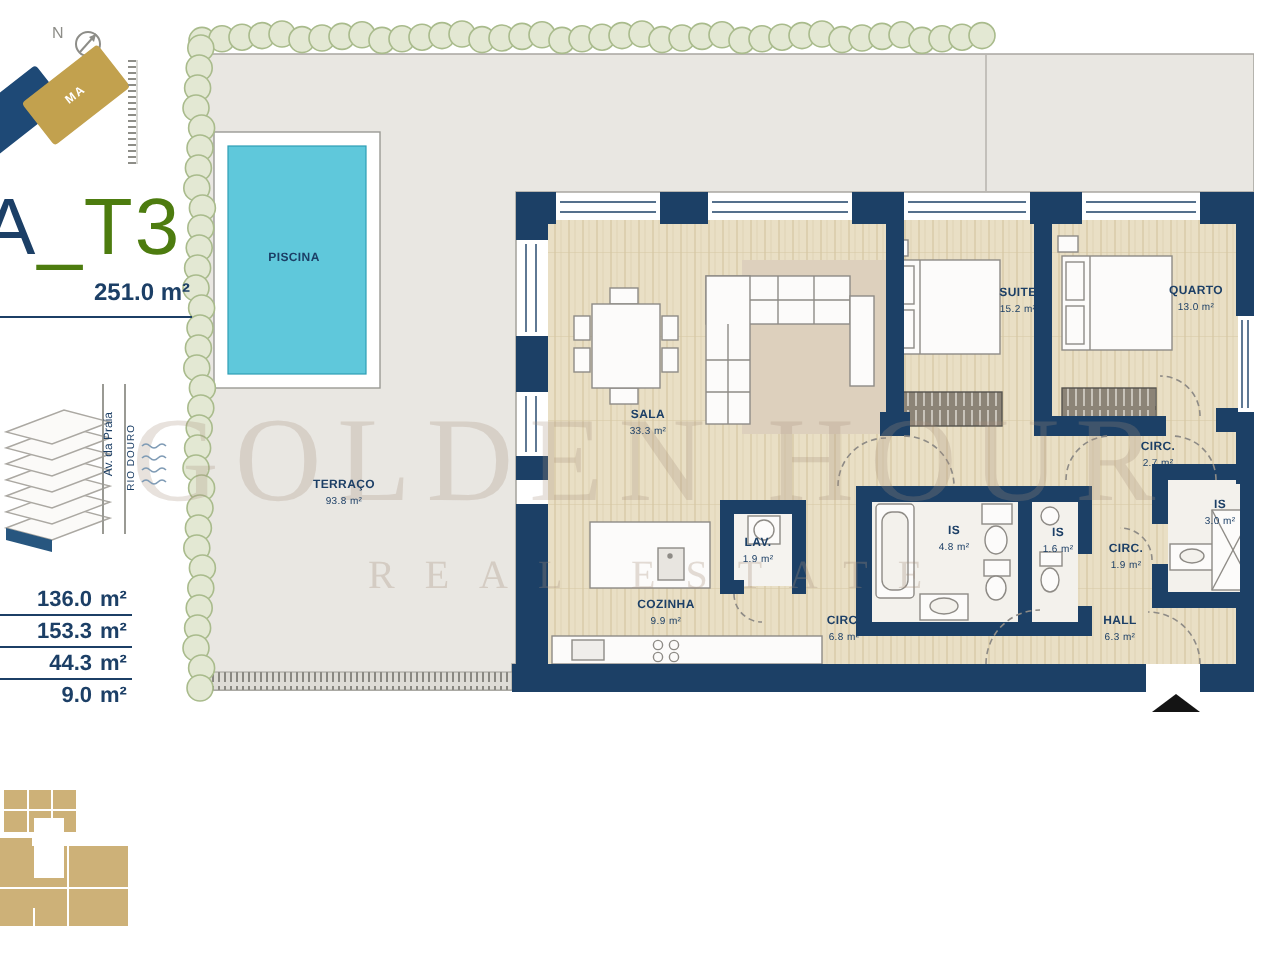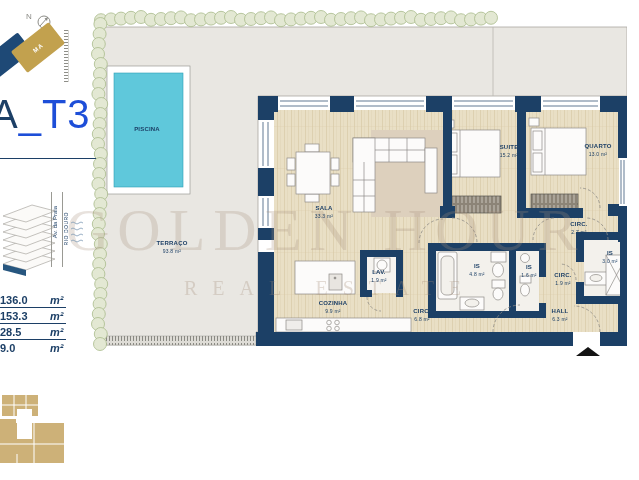--- a/index.html
+++ b/index.html
@@ -12,35 +12,35 @@
   .north-n{font-size:8px;color:#8d8d88;}
   .blk{position:absolute;border-radius:2px;}
   .blk-navy{left:-16px;top:44px;width:46px;height:24px;background:#1e4976;transform:rotate(-38deg);}
   .blk-gold{left:14px;top:34px;width:48px;height:27px;background:#c2a14e;transform:rotate(-38deg);
             display:flex;align-items:center;justify-content:center;}
   .blk-gold span{font-size:6px;font-weight:bold;color:#fff;letter-spacing:1px;}
   .vcaption{position:absolute;left:64px;top:30px;width:4px;height:52px;
             background:repeating-linear-gradient(180deg,#8e8e88 0 1px,transparent 1px 3px);
             border-right:1px solid #d8d8d4;}
   .title{position:absolute;left:-9px;top:92px;font-size:40px;letter-spacing:1px;white-space:nowrap;}
-  .title .pre{color:#1c3f66;} .title .suf{color:#1d4ed8;}
+  .title .pre{color:#1c3f66;} .title .suf{color:#4d7c0f;}
   .total-area{position:absolute;left:0;top:139px;width:95px;text-align:right;
               font-size:12px;font-weight:bold;}
   .sb-divider{position:absolute;left:0;top:158px;width:96px;border-top:1px solid #1c3f66;}
   #bldg{position:absolute;left:0;top:190px;}
   .mapline{position:absolute;top:192px;width:1px;height:75px;background:#9a9a94;}
   .street-label,.river-label{position:absolute;writing-mode:vertical-rl;transform:rotate(180deg);
         white-space:nowrap;}
   .street-label{left:52px;top:206px;font-size:6px;color:#1c3f66;}
   .river-label{left:63px;top:212px;font-size:5px;letter-spacing:.5px;color:#1c3f66;}
   #waves{position:absolute;left:69px;top:219px;}
   .areas{position:absolute;left:0;top:292px;width:66px;}
   .area-row{display:flex;align-items:center;height:15px;font-size:11px;font-weight:bold;}
-  .area-row .val{flex:1;}
-  .area-row .unit{width:16px;margin-left:4px;text-align:left;font-style:italic;}
+  .area-row .val{flex:1;text-align:right;}
+  .area-row .unit{width:16px;margin-left:4px;text-align:left;}
   .area-row.rule{border-bottom:1px solid #1c3f66;}
   #keyplan{position:absolute;left:0;top:392px;}
 
   
   #plan{position:absolute;left:88px;top:0;width:539px;height:360px;}
   #plan-svg{position:absolute;left:0;top:0;z-index:1;}
   #watermark{position:absolute;left:-22px;top:196px;width:583px;z-index:5;pointer-events:none;
              font-family:"Liberation Serif",serif;white-space:nowrap;overflow:hidden;}
   #wm1{font-size:60px;letter-spacing:8px;color:rgba(167,142,124,0.26);}
   #wm2{margin-top:12px;padding-left:118px;font-size:20px;letter-spacing:15px;
@@ -68,20 +68,21 @@
 
     <div class="blk blk-navy"></div>
     <div class="blk blk-gold">
       <span>MA</span>
     </div>
     <div class="vcaption"></div>
 
     <div class="title">
       <span class="pre">A</span><span class="suf">_T3</span>
     </div>
+    <div class="total-area">251.0 m²</div>
     <div class="sb-divider"></div>
 
     <svg id="bldg" width="60" height="86">
       <g fill="#fbfaf8" stroke="#aba8a2" stroke-width="0.7">
         <path d="M3 74 L32 63 L55 69 L26 80 Z"></path>
         <path d="M3 66 L32 55 L55 61 L26 72 Z"></path>
         <path d="M3 58 L32 47 L55 53 L26 64 Z"></path>
         <path d="M3 50 L32 39 L55 45 L26 56 Z"></path>
         <path d="M3 42 L32 31 L55 37 L26 48 Z"></path>
         <path d="M3 34 L32 23 L55 29 L26 40 Z"></path>
@@ -106,21 +107,21 @@
     <div class="areas">
       <div class="area-row rule">
         <span class="val">136.0</span>
         <span class="unit">m²</span>
       </div>
       <div class="area-row rule">
         <span class="val">153.3</span>
         <span class="unit">m²</span>
       </div>
       <div class="area-row rule">
-        <span class="val">28.5</span>
+        <span class="val">44.3</span>
         <span class="unit">m²</span>
       </div>
       <div class="area-row">
         <span class="val">9.0</span>
         <span class="unit">m²</span>
       </div>
     </div>
 
     <svg id="keyplan" width="72" height="88">
       <g fill="#cdb178" stroke="none">

